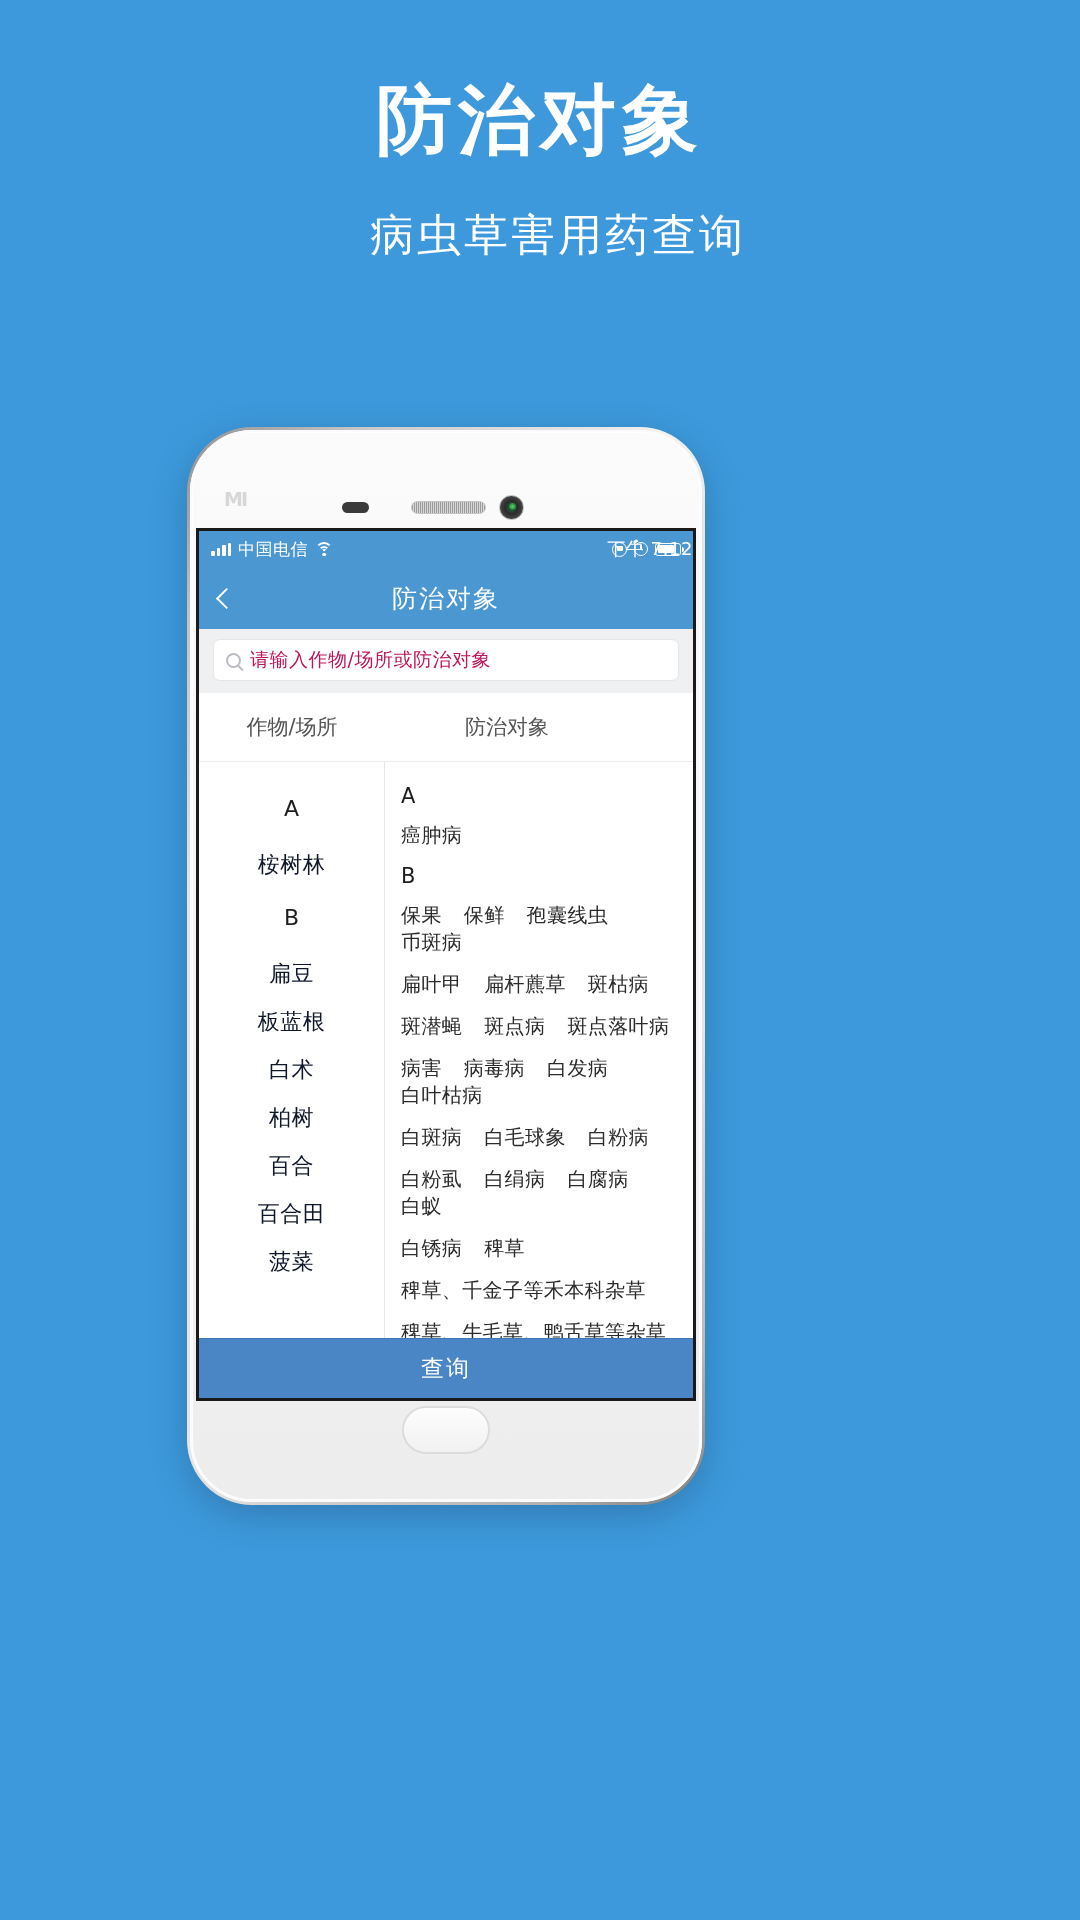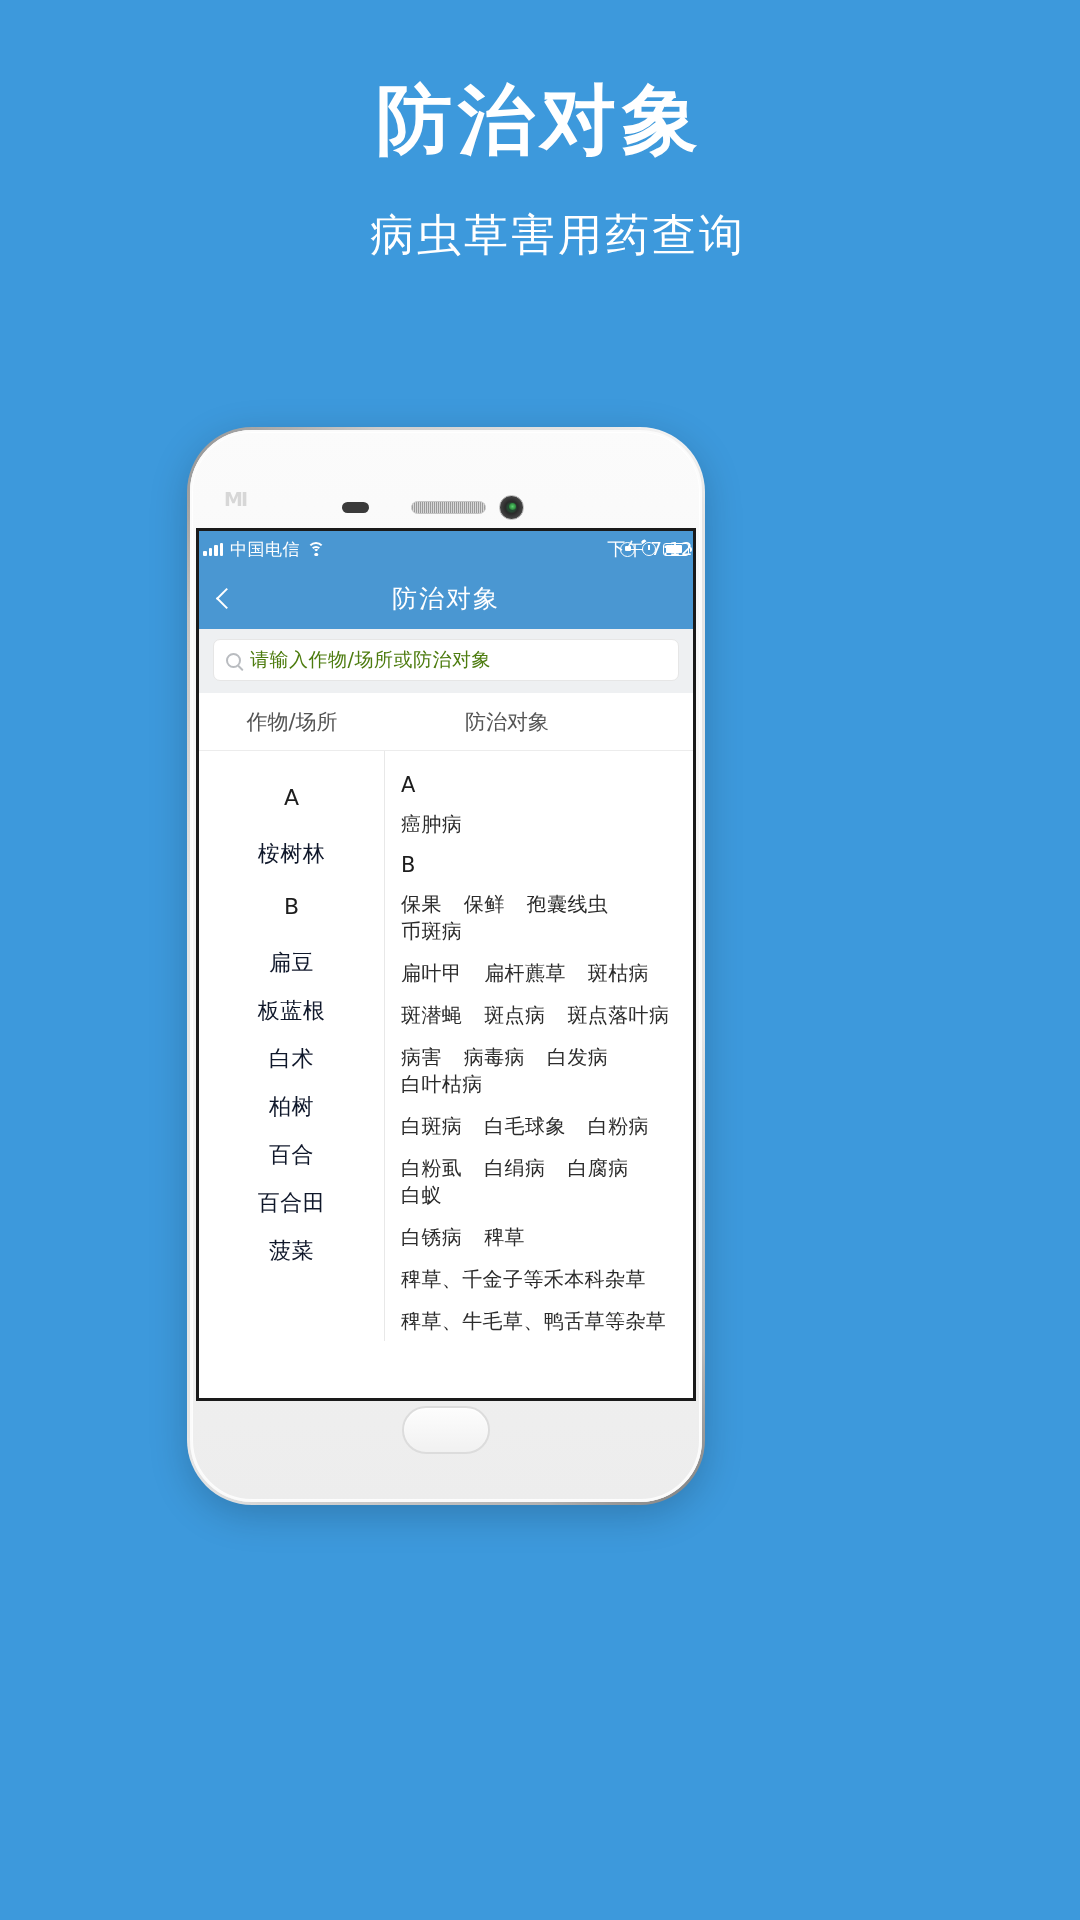--- a/index.html
+++ b/index.html
@@ -110,21 +110,21 @@
     border-bottom:3px solid #1a1a1a;
   }
 
   
   .statusbar {
     height:36px;
     background:#4a97d2;
     color:#ffffff;
     display:flex; align-items:center;
     font-size:17px;
-    padding:0 4px;
+    padding:0 12px;
     position:relative;
     gap:40px;
   }
   .sb-left { display:flex; align-items:center; gap:7px; }
   .signal { display:flex; align-items:flex-end; gap:2px; height:13px; }
   .signal i { display:block; width:3.5px; background:#fff; border-radius:1px; }
   .signal i:nth-child(1){height:5px}
   .signal i:nth-child(2){height:8px}
   .signal i:nth-child(3){height:11px}
   .signal i:nth-child(4){height:13px}
@@ -207,26 +207,26 @@
   }
   .mag{
     width:15px;height:15px;border:2px solid #b9bcc0;border-radius:50%;
     position:relative; flex:0 0 auto; margin-right:9px;
   }
   .mag::after{
     content:""; position:absolute; right:-5px; bottom:-3px;
     width:7px;height:2px;background:#b9bcc0;border-radius:1px;
     transform:rotate(45deg);
   }
-  .search-ph{ color:#4d7c0f; font-size:19px; letter-spacing:0.5px; }
+  .search-ph{ color:#be185d; font-size:19px; letter-spacing:0.5px; }
 
   
   .col-head{
     display:flex; background:#ffffff;
-    height:58px; align-items:center;
+    height:69px; align-items:center;
     border-bottom:1px solid #ececec;
   }
   .col-head .c1{ width:186px; text-align:center; color:#555; font-size:21px; }
   .col-head .c2{ flex:1; text-align:center; color:#555; font-size:21px; padding-right:64px;}
 
   
   .lists{
     display:flex; height:590px; background:#fff;
   }
   .left-list{
@@ -386,16 +386,17 @@
           </div>
           <div class="row">
             <span class="tag">稗草、千金子等禾本科杂草</span>
           </div>
           <div class="row">
             <span class="tag">稗草、牛毛草、鸭舌草等杂草</span>
           </div>
         </div>
     </div>
 
+    <div class="query-bar">查询</div>
   </div>
 
   <div class="home-btn"></div>
 </div>
 
 </body></html>

